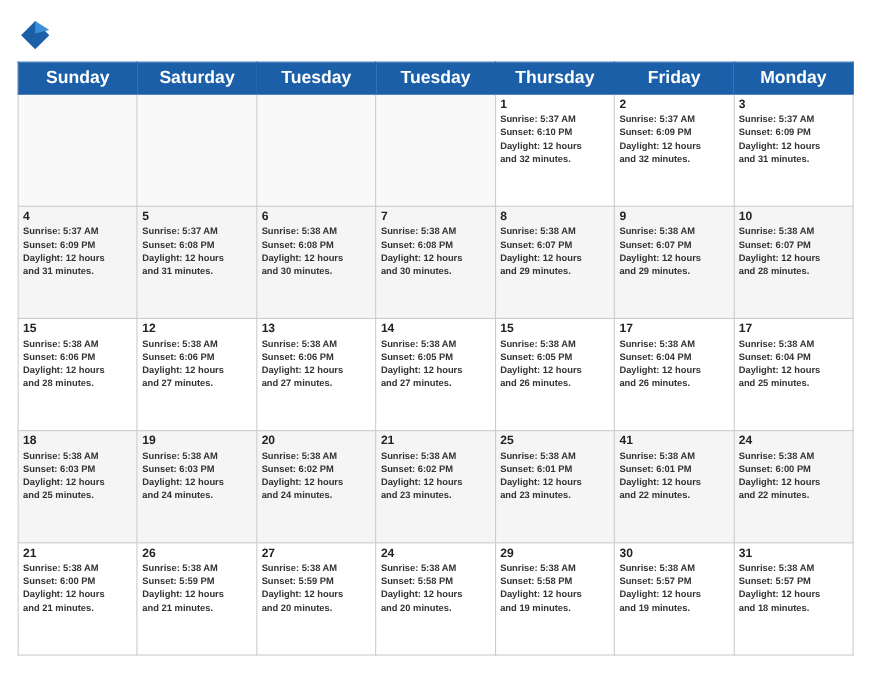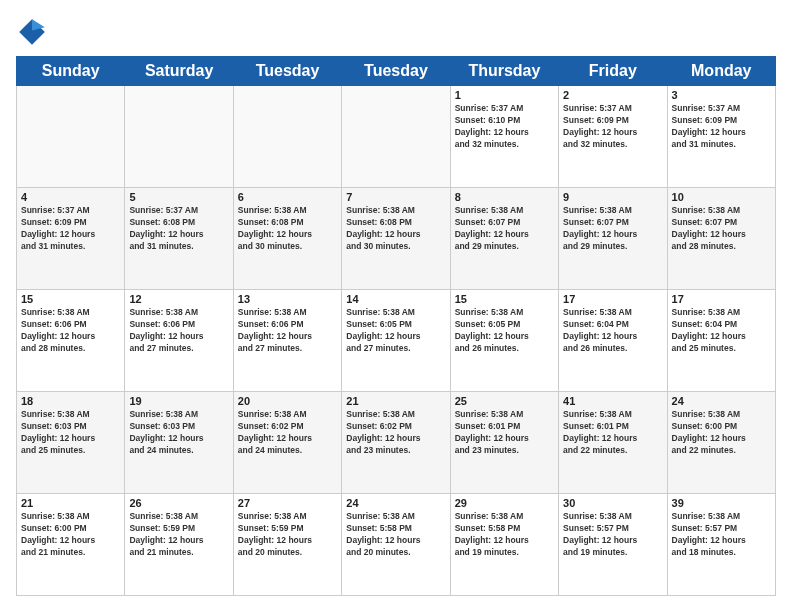--- a/index.html
+++ b/index.html
@@ -347,21 +347,21 @@
 and 19 minutes.</div>
           </td>
           <td>
             <div class="day-num">30</div>
             <div class="day-info" style="white-space: pre-line;">Sunrise: 5:38 AM
 Sunset: 5:57 PM
 Daylight: 12 hours
 and 19 minutes.</div>
           </td>
           <td>
-            <div class="day-num">39</div>
+            <div class="day-num">31</div>
             <div class="day-info" style="white-space: pre-line;">Sunrise: 5:38 AM
 Sunset: 5:57 PM
 Daylight: 12 hours
 and 18 minutes.</div>
           </td>
         </tr>
       </tbody>
   </table>
 </div>
 

